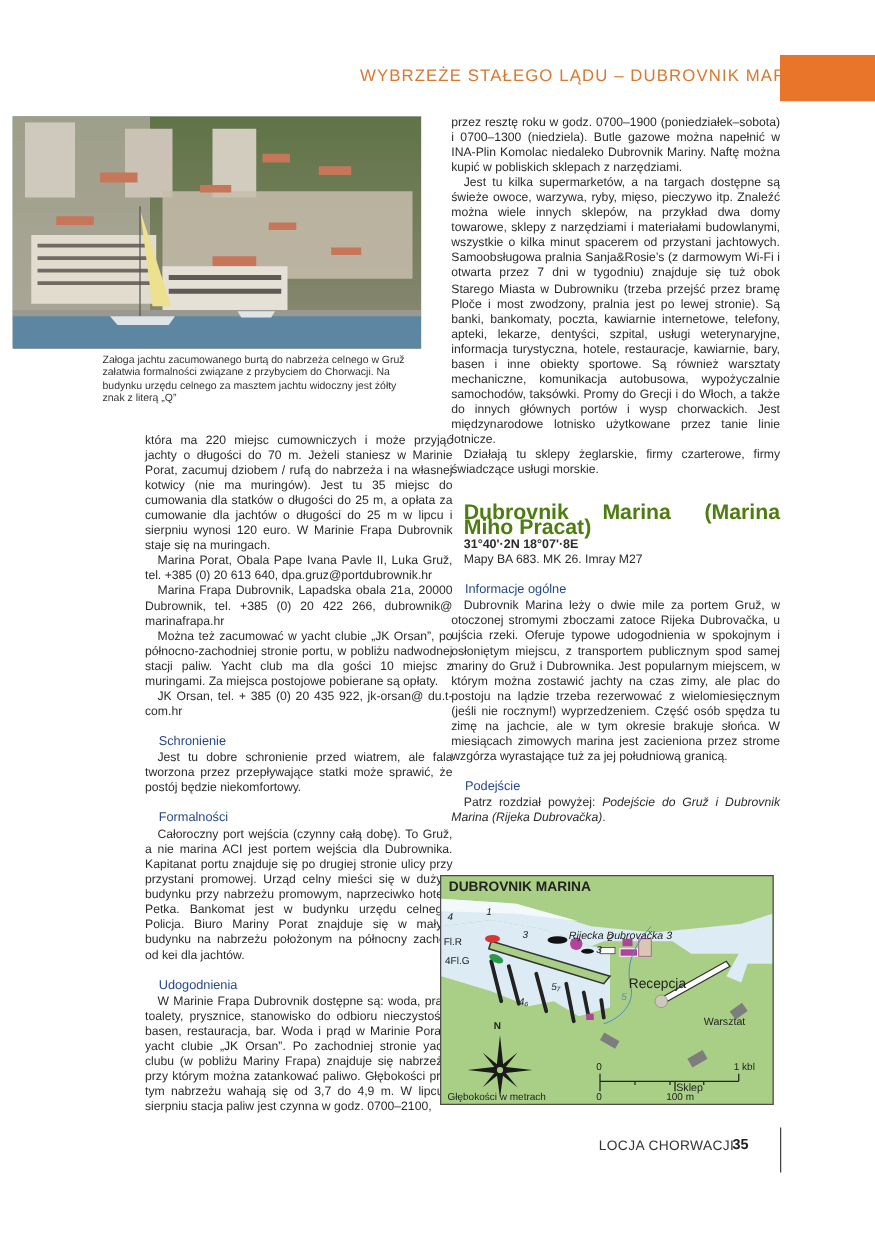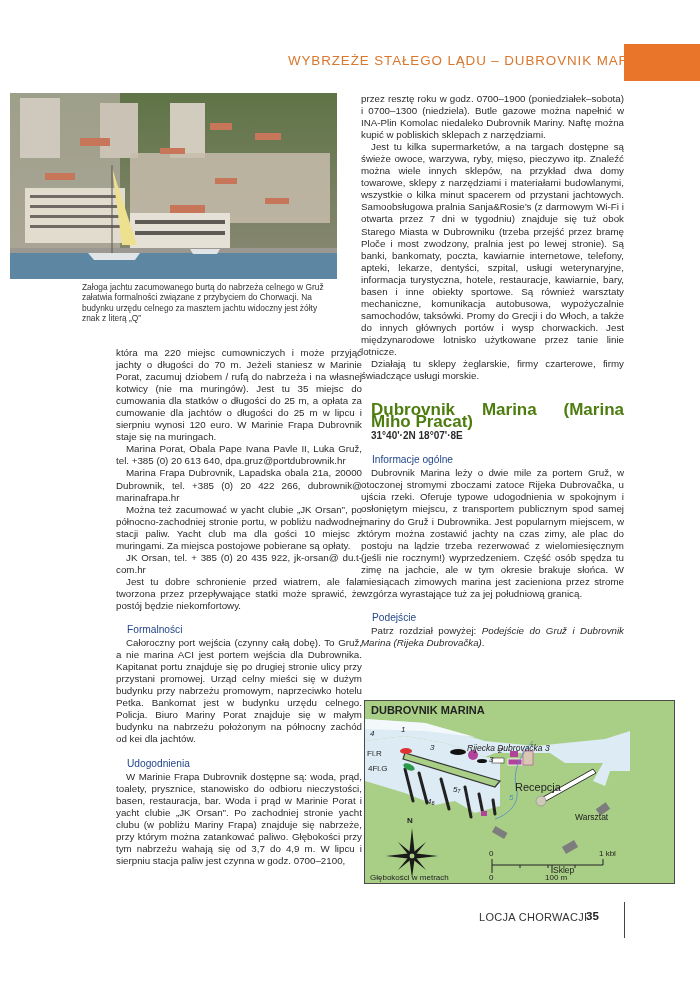--- a/index.html
+++ b/index.html
@@ -10,21 +10,21 @@
   .caption{position:absolute;left:82px;top:282px;width:252px;font-size:8.4px;line-height:10.4px;color:#333;}
   .col{position:absolute;font-size:9.75px;line-height:12.05px;color:#2b2b2b;text-align:justify;}
   .col p{margin:0;text-indent:10px;}
   .col p.noind{text-indent:0;}
   .left-col{left:96px;top:347px;width:246px;margin-left:20px;}
   .right-col{left:361px;top:93px;width:263px;}
   .sec-h{font-weight:normal;color:#24478a;font-size:10.2px;margin:12px 0 1px 11px;text-indent:0;}
   .marina-title{font-weight:bold;color:#4d7c0f;font-size:17px;margin:22px 0 2px 10px;}
   .coords{font-weight:bold;font-size:10px;margin-left:10px;}
   .charts{margin-left:10px;}
-  .map{position:absolute;left:364px;top:700px;width:265px;height:182px;border:1.5px solid #4b4b4b;background:#a9cf86;overflow:hidden;padding-left:44px;}
+  .map{position:absolute;left:352px;top:700px;width:265px;height:182px;border:1.5px solid #4b4b4b;background:#a9cf86;overflow:hidden;}
   .map-title{position:absolute;left:6px;top:3px;font-weight:bold;font-size:11px;color:#222;z-index:3;}
   .map-lbl{position:absolute;font-size:8px;color:#222;z-index:3;white-space:nowrap;}
   .footer-text{position:absolute;left:479px;top:911px;font-size:11px;letter-spacing:0.3px;color:#333;}
   .footer-num{position:absolute;left:586px;top:910px;font-size:11.5px;font-weight:bold;color:#222;}
   .footer-rule{position:absolute;left:624px;top:902px;width:1px;height:36px;background:#444;}
   i{font-style:italic;}
 </style>
 </head>
 <body>
 
@@ -77,36 +77,38 @@
 </div>
 <div class="caption">Załoga jachtu zacumowanego burtą do nabrzeża celnego w Gruž załatwia formalności związane z przybyciem do Chorwacji. Na budynku urzędu celnego za masztem jachtu widoczny jest żółty znak z literą „Q”</div>
 
 <div class="col left-col">
   <p class="noind">która ma 220 miejsc cumowniczych i może przyjąć jachty o długości do 70 m. Jeżeli staniesz w Marinie Porat, zacumuj dziobem / rufą do nabrzeża i na własnej kotwicy (nie ma muringów). Jest tu 35 miejsc do cumowania dla statków o długości do 25 m, a opłata za cumowanie dla jachtów o długości do 25 m w lipcu i sierpniu wynosi 120 euro. W Marinie Frapa Dubrovnik staje się na muringach.</p>
   <p>Marina Porat, Obala Pape Ivana Pavle II, Luka Gruž, tel. +385 (0) 20 613 640, dpa.gruz@portdubrownik.hr</p>
   <p>Marina Frapa Dubrovnik, Lapadska obala 21a, 20000 Dubrownik, tel. +385 (0) 20 422 266, dubrownik@ marinafrapa.hr</p>
   <p>Można też zacumować w yacht clubie „JK Orsan”, po północno-zachodniej stronie portu, w pobliżu nadwodnej stacji paliw. Yacht club ma dla gości 10 miejsc z muringami. Za miejsca postojowe pobierane są opłaty.</p>
   <p>JK Orsan, tel. + 385 (0) 20 435 922, jk-orsan@ du.t-com.hr</p>
 
+  <div class="sec-h">Schronienie</div>
   <p>Jest tu dobre schronienie przed wiatrem, ale fala tworzona przez przepływające statki może sprawić, że postój będzie niekomfortowy.</p>
 
   <div class="sec-h">Formalności</div>
   <p>Całoroczny port wejścia (czynny całą dobę). To Gruž, a nie marina ACI jest portem wejścia dla Dubrownika. Kapitanat portu znajduje się po drugiej stronie ulicy przy przystani promowej. Urząd celny mieści się w dużym budynku przy nabrzeżu promowym, naprzeciwko hotelu Petka. Bankomat jest w budynku urzędu celnego. Policja. Biuro Mariny Porat znajduje się w małym budynku na nabrzeżu położonym na północny zachód od kei dla jachtów.</p>
 
   <div class="sec-h">Udogodnienia</div>
   <p>W Marinie Frapa Dubrovnik dostępne są: woda, prąd, toalety, prysznice, stanowisko do odbioru nieczystości, basen, restauracja, bar. Woda i prąd w Marinie Porat i yacht clubie „JK Orsan”. Po zachodniej stronie yacht clubu (w pobliżu Mariny Frapa) znajduje się nabrzeże, przy którym można zatankować paliwo. Głębokości przy tym nabrzeżu wahają się od 3,7 do 4,9 m. W lipcu i sierpniu stacja paliw jest czynna w godz. 0700–2100,</p>
 </div>
 
 <div class="col right-col">
   <p class="noind">przez resztę roku w godz. 0700–1900 (poniedziałek–sobota) i 0700–1300 (niedziela). Butle gazowe można napełnić w INA-Plin Komolac niedaleko Dubrovnik Mariny. Naftę można kupić w pobliskich sklepach z narzędziami.</p>
   <p>Jest tu kilka supermarketów, a na targach dostępne są świeże owoce, warzywa, ryby, mięso, pieczywo itp. Znaleźć można wiele innych sklepów, na przykład dwa domy towarowe, sklepy z narzędziami i materiałami budowlanymi, wszystkie o kilka minut spacerem od przystani jachtowych. Samoobsługowa pralnia Sanja&amp;Rosie’s (z darmowym Wi-Fi i otwarta przez 7 dni w tygodniu) znajduje się tuż obok Starego Miasta w Dubrowniku (trzeba przejść przez bramę Ploče i most zwodzony, pralnia jest po lewej stronie). Są banki, bankomaty, poczta, kawiarnie internetowe, telefony, apteki, lekarze, dentyści, szpital, usługi weterynaryjne, informacja turystyczna, hotele, restauracje, kawiarnie, bary, basen i inne obiekty sportowe. Są również warsztaty mechaniczne, komunikacja autobusowa, wypożyczalnie samochodów, taksówki. Promy do Grecji i do Włoch, a także do innych głównych portów i wysp chorwackich. Jest międzynarodowe lotnisko użytkowane przez tanie linie lotnicze.</p>
   <p>Działają tu sklepy żeglarskie, firmy czarterowe, firmy świadczące usługi morskie.</p>
 
   <div class="marina-title">Dubrovnik Marina (Marina Miho Pracat)</div>
   <div class="coords">31°40'·2N 18°07'·8E</div>
+  <div class="charts">Mapy BA 683. MK 26. Imray M27</div>
 
   <div class="sec-h">Informacje ogólne</div>
   <p>Dubrovnik Marina leży o dwie mile za portem Gruž, w otoczonej stromymi zboczami zatoce Rijeka Dubrovačka, u ujścia rzeki. Oferuje typowe udogodnienia w spokojnym i osłoniętym miejscu, z transportem publicznym spod samej mariny do Gruž i Dubrownika. Jest popularnym miejscem, w którym można zostawić jachty na czas zimy, ale plac do postoju na lądzie trzeba rezerwować z wielomiesięcznym (jeśli nie rocznym!) wyprzedzeniem. Część osób spędza tu zimę na jachcie, ale w tym okresie brakuje słońca. W miesiącach zimowych marina jest zacieniona przez strome wzgórza wyrastające tuż za jej południową granicą.</p>
 
   <div class="sec-h">Podejście</div>
   <p><span>Patrz rozdział powyżej: </span><i>Podejście do Gruž i Dubrovnik Marina (Rijeka Dubrovačka)</i><span>.</span></p>
 </div>
 
 <div class="map">
   <svg width="265" height="182" viewBox="0 0 265 182" style="position:absolute;left:0;top:0;">

